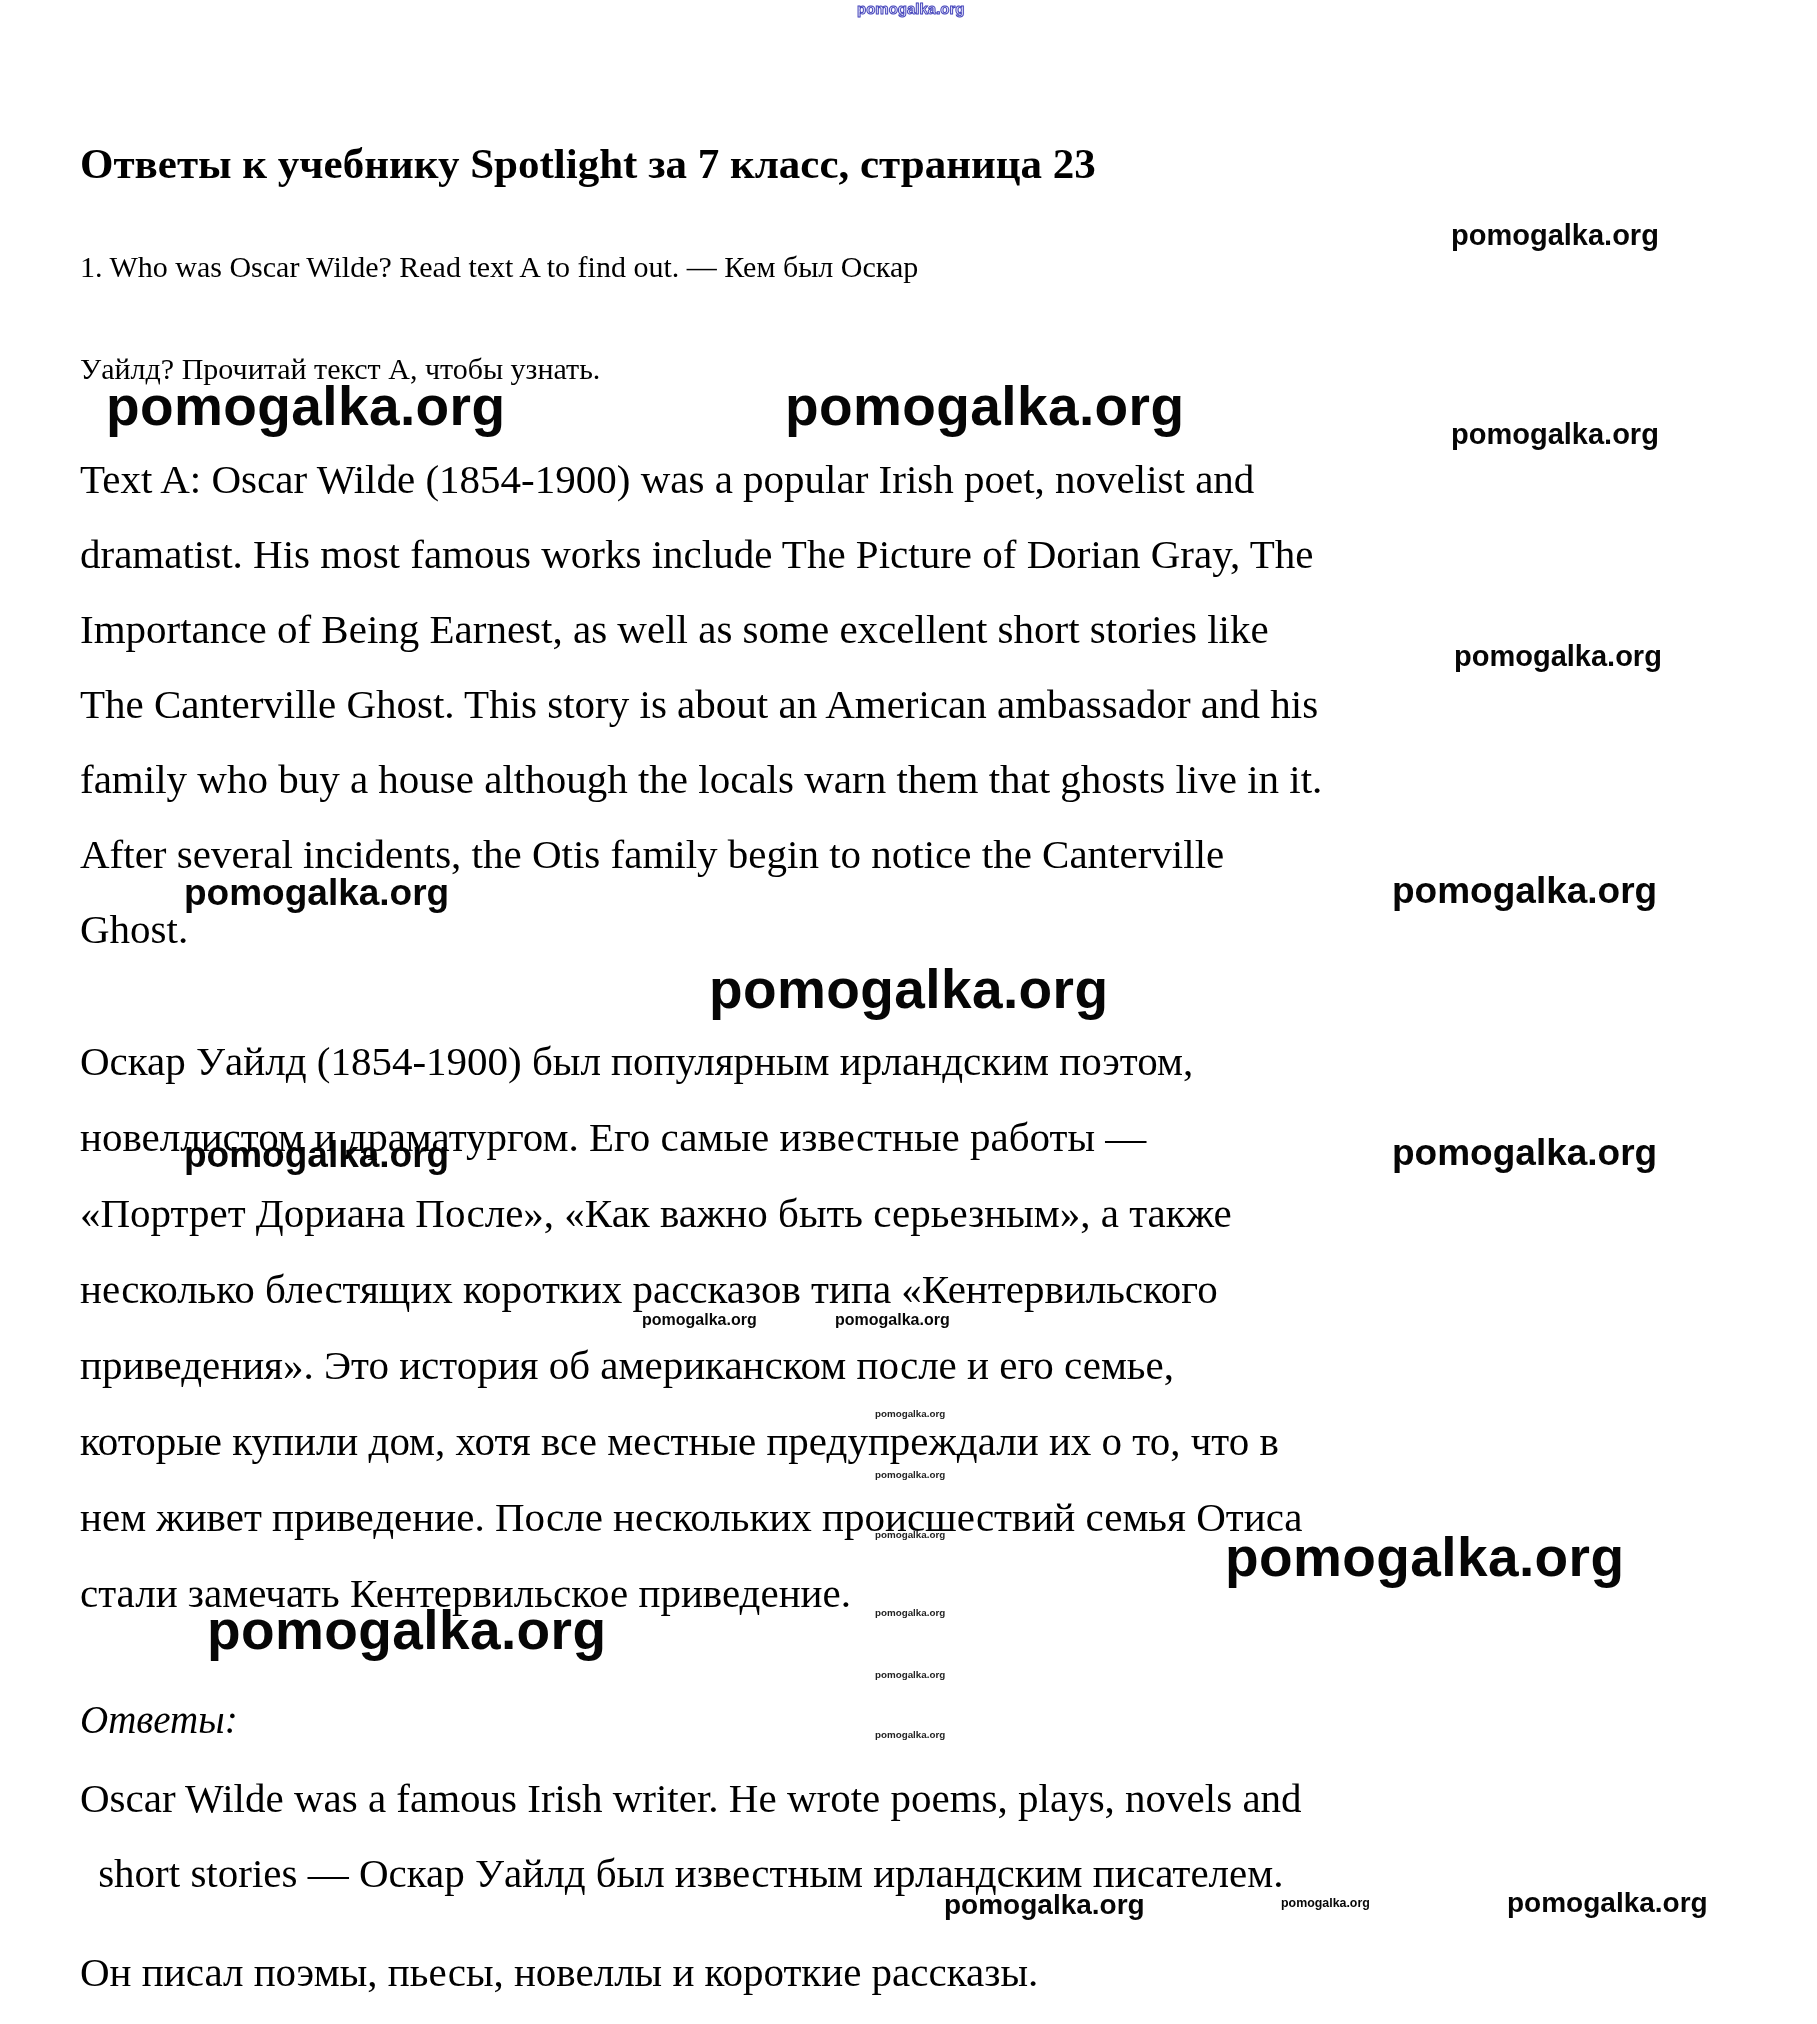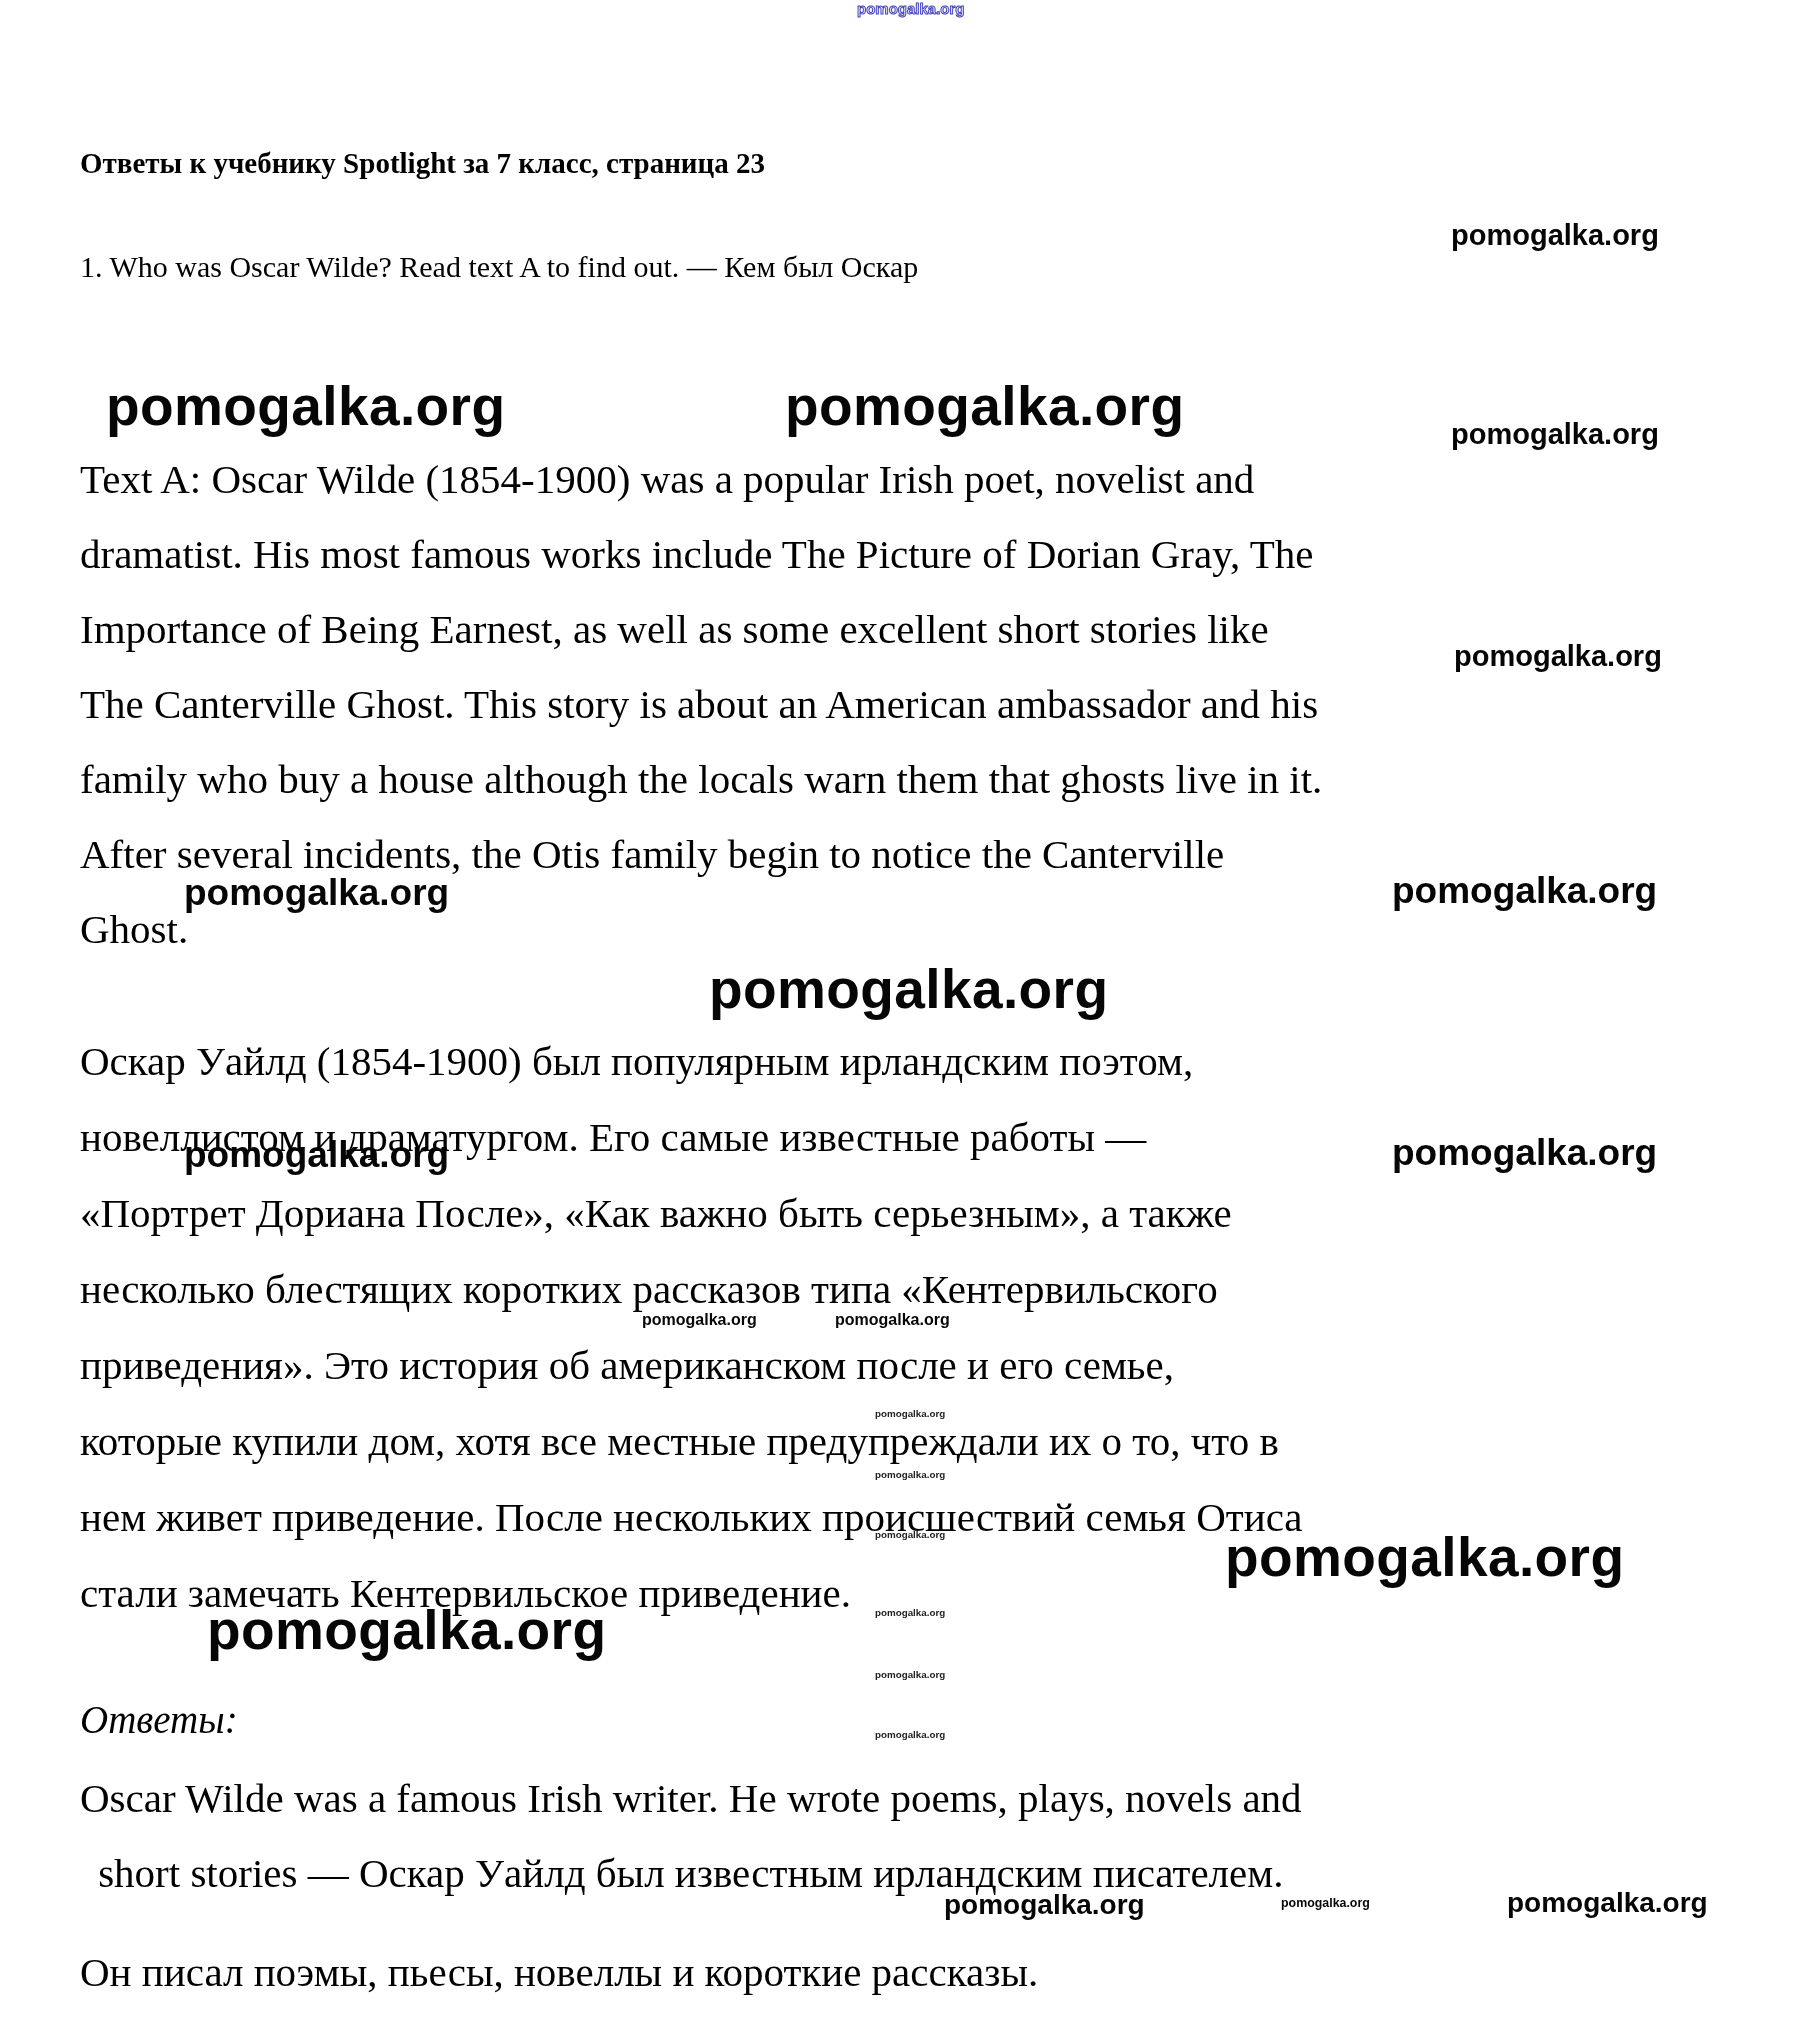--- a/index.html
+++ b/index.html
@@ -9,21 +9,21 @@
     height:2024px;
     background:#ffffff;
     overflow:hidden;
     font-family:"Liberation Serif", serif;
     color:#000;
   }
   
   .abs{position:absolute;left:80px;}
   .page-title{
     top:139px;
-    font-size:29px;
+    font-size:43px;
     font-weight:bold;
     line-height:49px;
     white-space:nowrap;
   }
   .task-heading{
     top:216px;
     font-size:30px;
     font-weight:normal;
     line-height:102px;
   }
@@ -92,20 +92,21 @@
   <span class="wm wm-micro" style="left:875px;top:1670px;">pomogalka.org</span>
   <span class="wm wm-micro" style="left:875px;top:1730px;">pomogalka.org</span>
   <span class="wm wm-bot" style="left:944px;top:1891px;">pomogalka.org</span>
   <span class="wm wm-btiny" style="left:1281px;top:1897px;">pomogalka.org</span>
   <span class="wm wm-bot" style="left:1507px;top:1889px;">pomogalka.org</span>
 
   <div class="abs page-title">Ответы к учебнику Spotlight за 7 класс, страница 23</div>
 
   <div class="abs task-heading">
     <div class="line">1. Who was Oscar Wilde? Read text A to find out. — Кем был Оскар</div>
+    <div class="line">Уайлд? Прочитай текст А, чтобы узнать.</div>
   </div>
 
   <div class="abs para para-en">
       <div class="line">Text A: Oscar Wilde (1854-1900) was a popular Irish poet, novelist and</div>
       <div class="line">dramatist. His most famous works include The Picture of Dorian Gray, The</div>
       <div class="line">Importance of Being Earnest, as well as some excellent short stories like</div>
       <div class="line">The Canterville Ghost. This story is about an American ambassador and his</div>
       <div class="line">family who buy a house although the locals warn them that ghosts live in it.</div>
       <div class="line">After several incidents, the Otis family begin to notice the Canterville</div>
       <div class="line">Ghost.</div>

